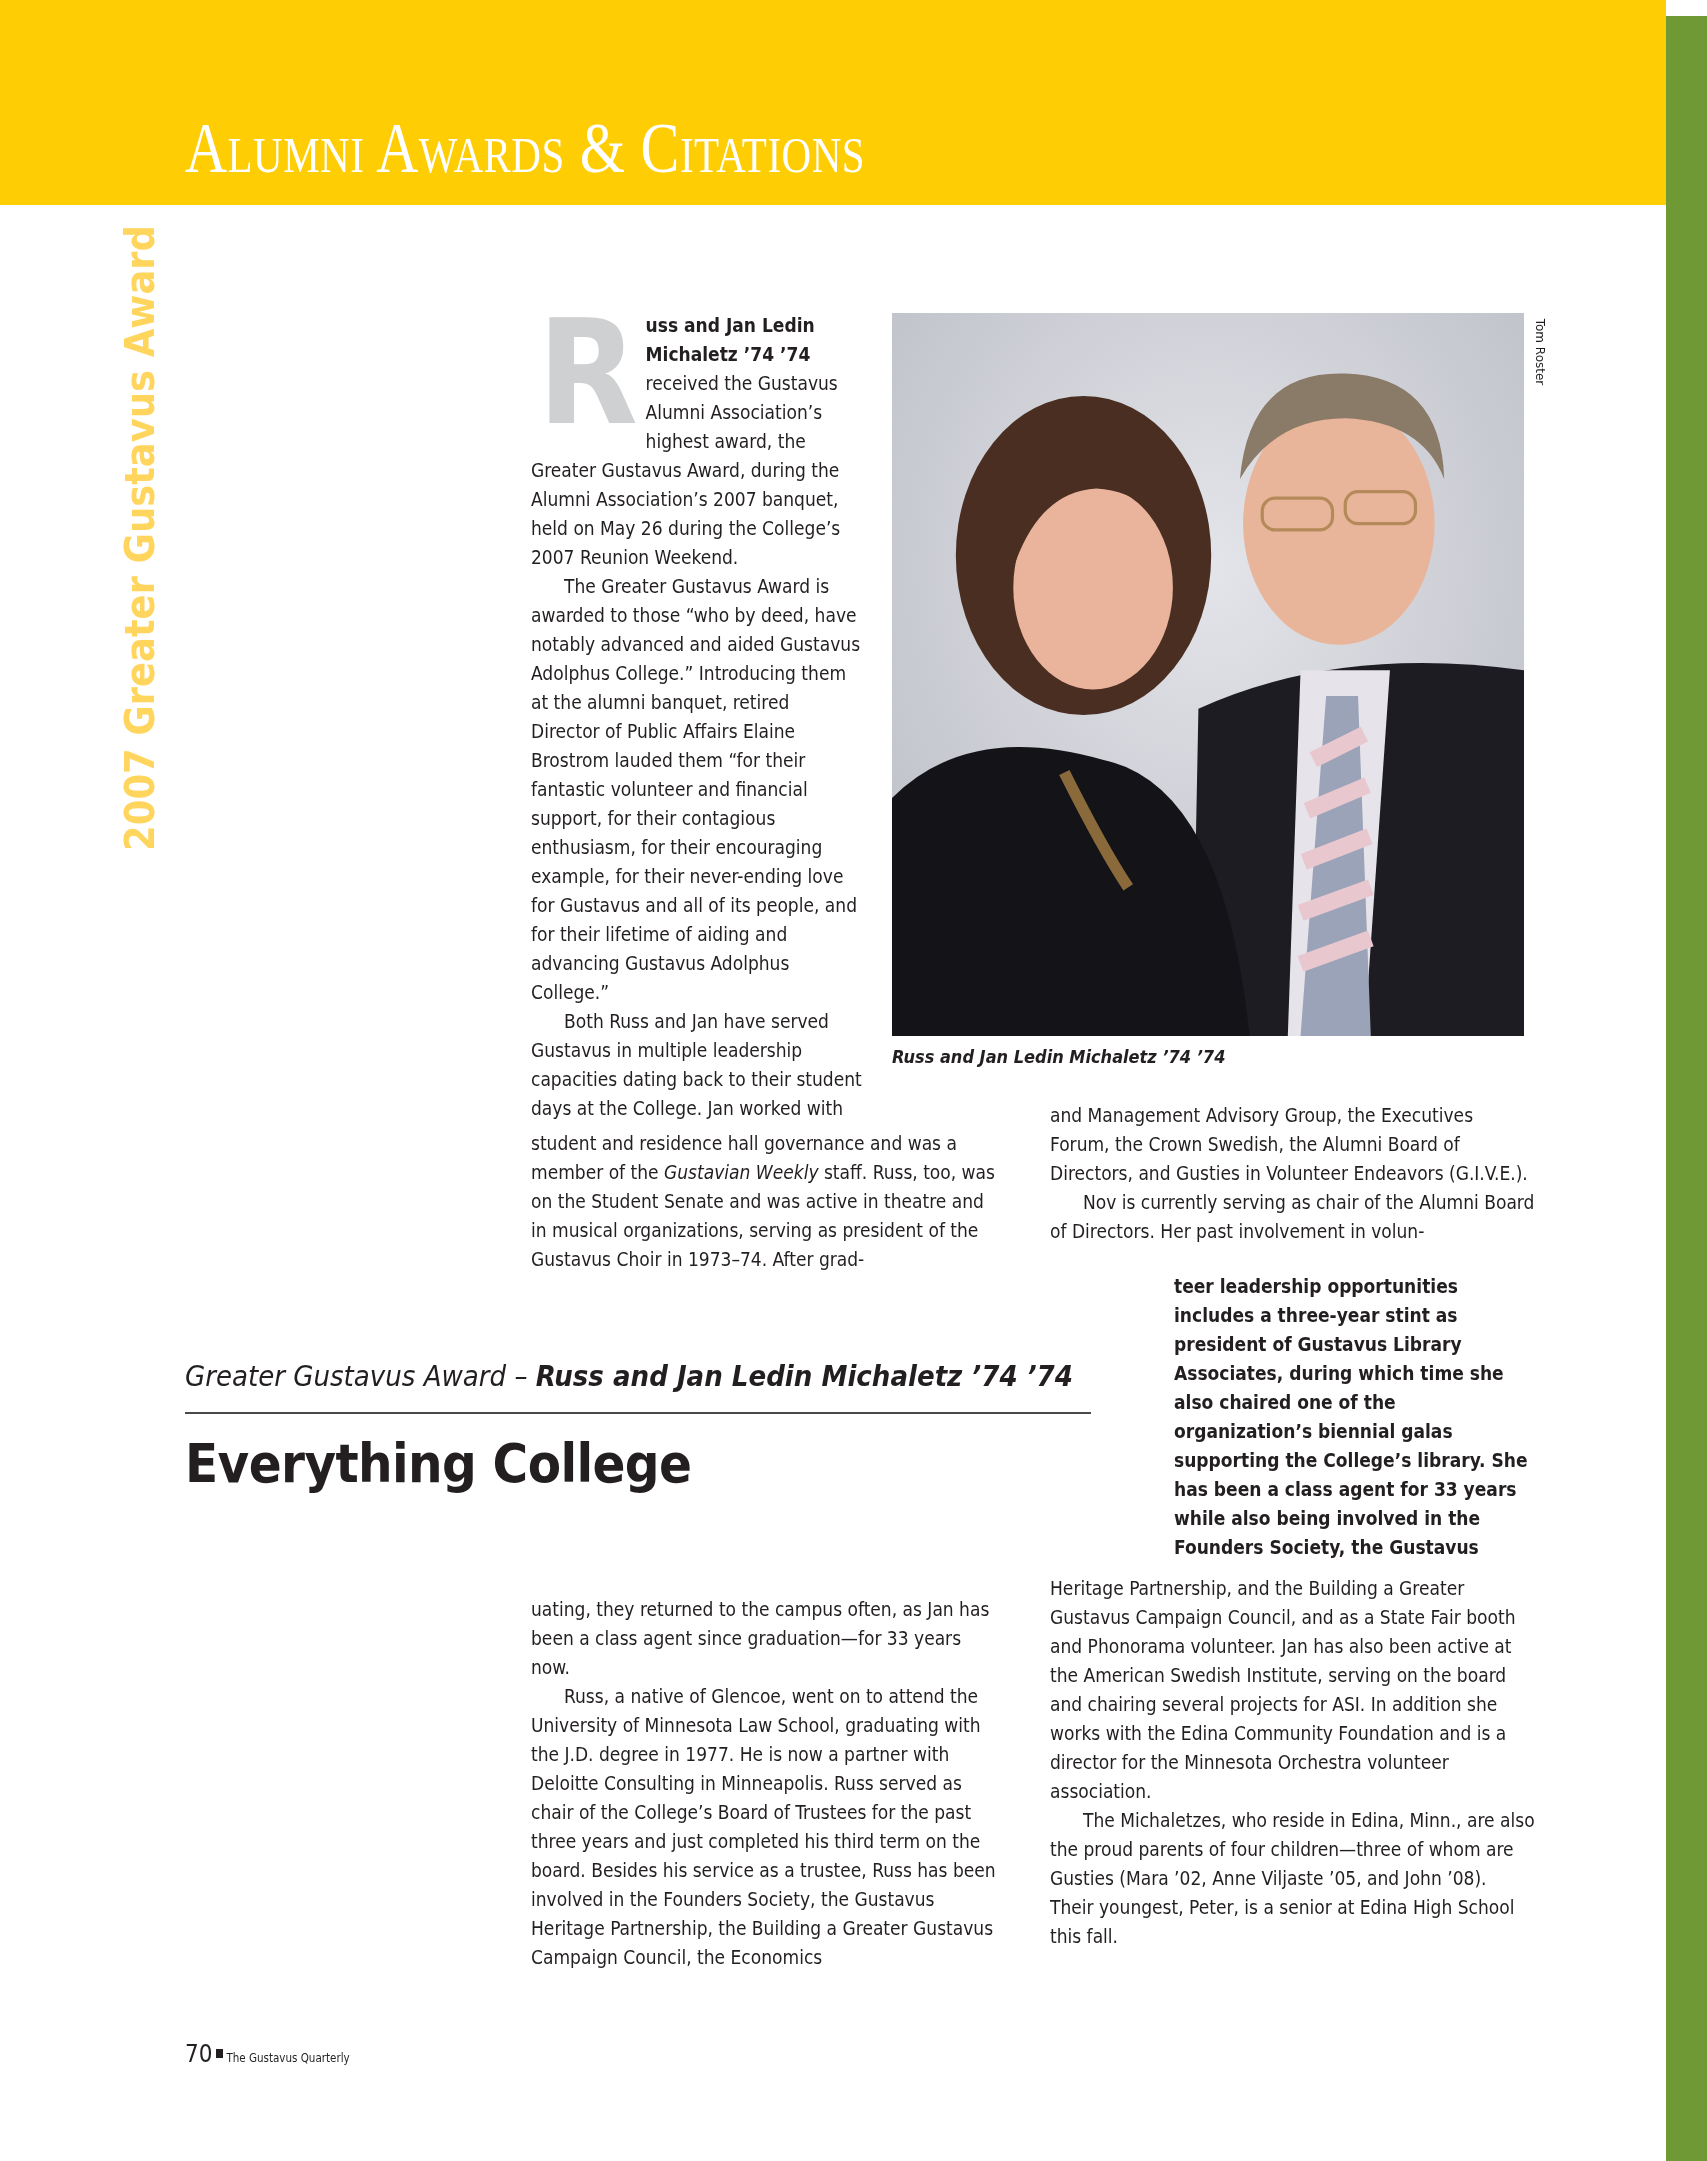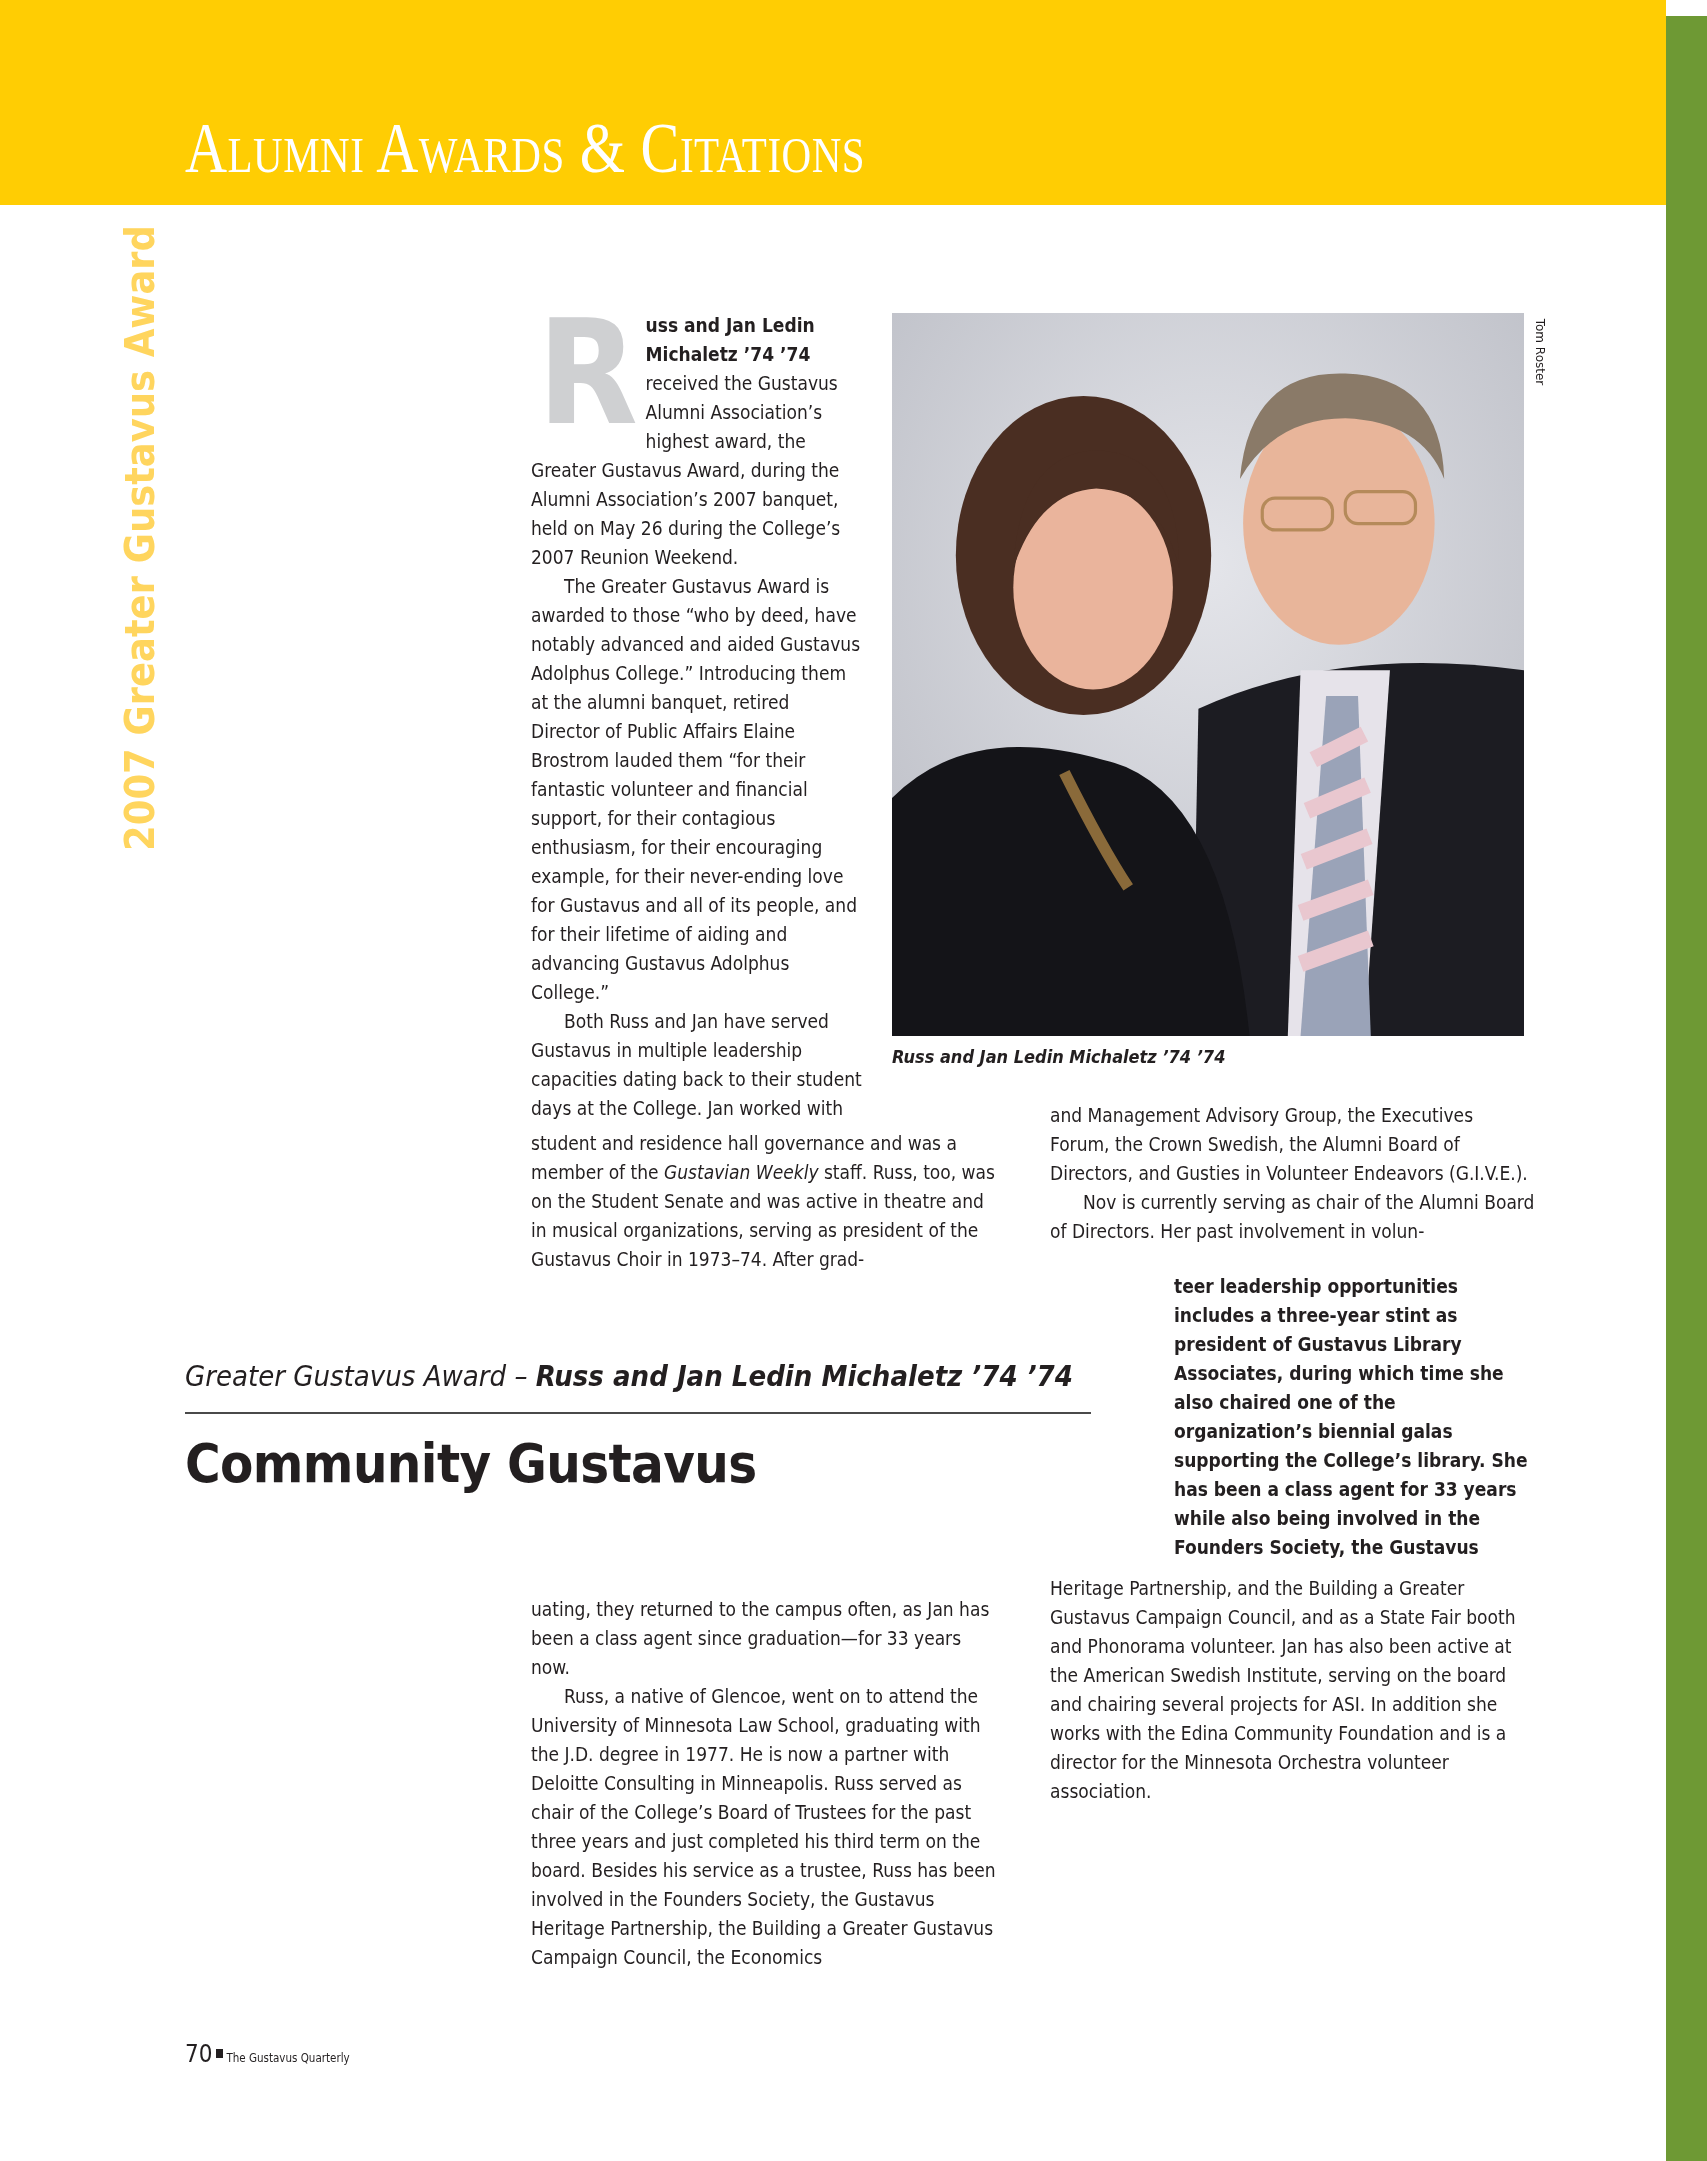--- a/index.html
+++ b/index.html
@@ -104,27 +104,28 @@
 
 <div class="body-col" style="left:1050px;top:1101px;width:485px;">
   <p>and Management Advisory Group, the Executives Forum, the Crown Swedish, the Alumni Board of Directors, and Gusties in Volunteer Endeavors (G.I.V.E.).</p>
   <p class="indent">Nov is currently serving as chair of the Alumni Board of Directors. Her past involvement in volun-</p>
 </div>
 <div class="body-col" style="left:1174px;top:1272px;width:361px;font-weight:bold;">
   <p>teer leadership opportunities includes a three-year stint as president of Gustavus Library Associates, during which time she also chaired one of the organization’s biennial galas supporting the College’s library. She has been a class agent for 33 years while also being involved in the Founders Society, the Gustavus</p>
 </div>
 <div class="body-col" style="left:1050px;top:1566px;width:485px;margin-top:8px;">
   <p>Heritage Partnership, and the Building a Greater Gustavus Campaign Council, and as a State Fair booth and Phonorama volunteer. Jan has also been active at the American Swedish Institute, serving on the board and chairing several projects for ASI. In addition she works with the Edina Community Foundation and is a director for the Minnesota Orchestra volunteer association.</p>
+  <p class="indent">The Michaletzes, who reside in Edina, Minn., are also the proud parents of four children—three of whom are Gusties (Mara ’02, Anne Viljaste ’05, and John ’08). Their youngest, Peter, is a senior at Edina High School this fall.</p>
 </div>
 
 <div class="deck">
   <span>Greater Gustavus Award – </span><b>Russ and Jan Ledin Michaletz ’74 ’74</b>
 </div>
 <div class="rule"></div>
-<div class="headline">Community Gustavus</div>
+<div class="headline">Everything College</div>
 
 <div class="body-col" style="left:531px;top:1595px;width:472px;">
   <p>uating, they returned to the campus often, as Jan has been a class agent since graduation—for  33 years now.</p>
   <p class="indent">Russ, a native of Glencoe, went on to attend the University of Minnesota Law School, graduating with the J.D. degree in 1977. He is now a partner with Deloitte Consulting in Minneapolis. Russ served as chair of the College’s Board of Trustees for the past three years and just completed his third term on the board. Besides his service as a trustee, Russ has been involved in the Founders Society, the Gustavus Heritage Partnership, the Building a Greater Gustavus Campaign Council, the Economics</p>
 </div>
 
 <div class="folio">
   <span>70</span><span class="sq"></span><span class="pub">The Gustavus Quarterly</span>
 </div>
 

